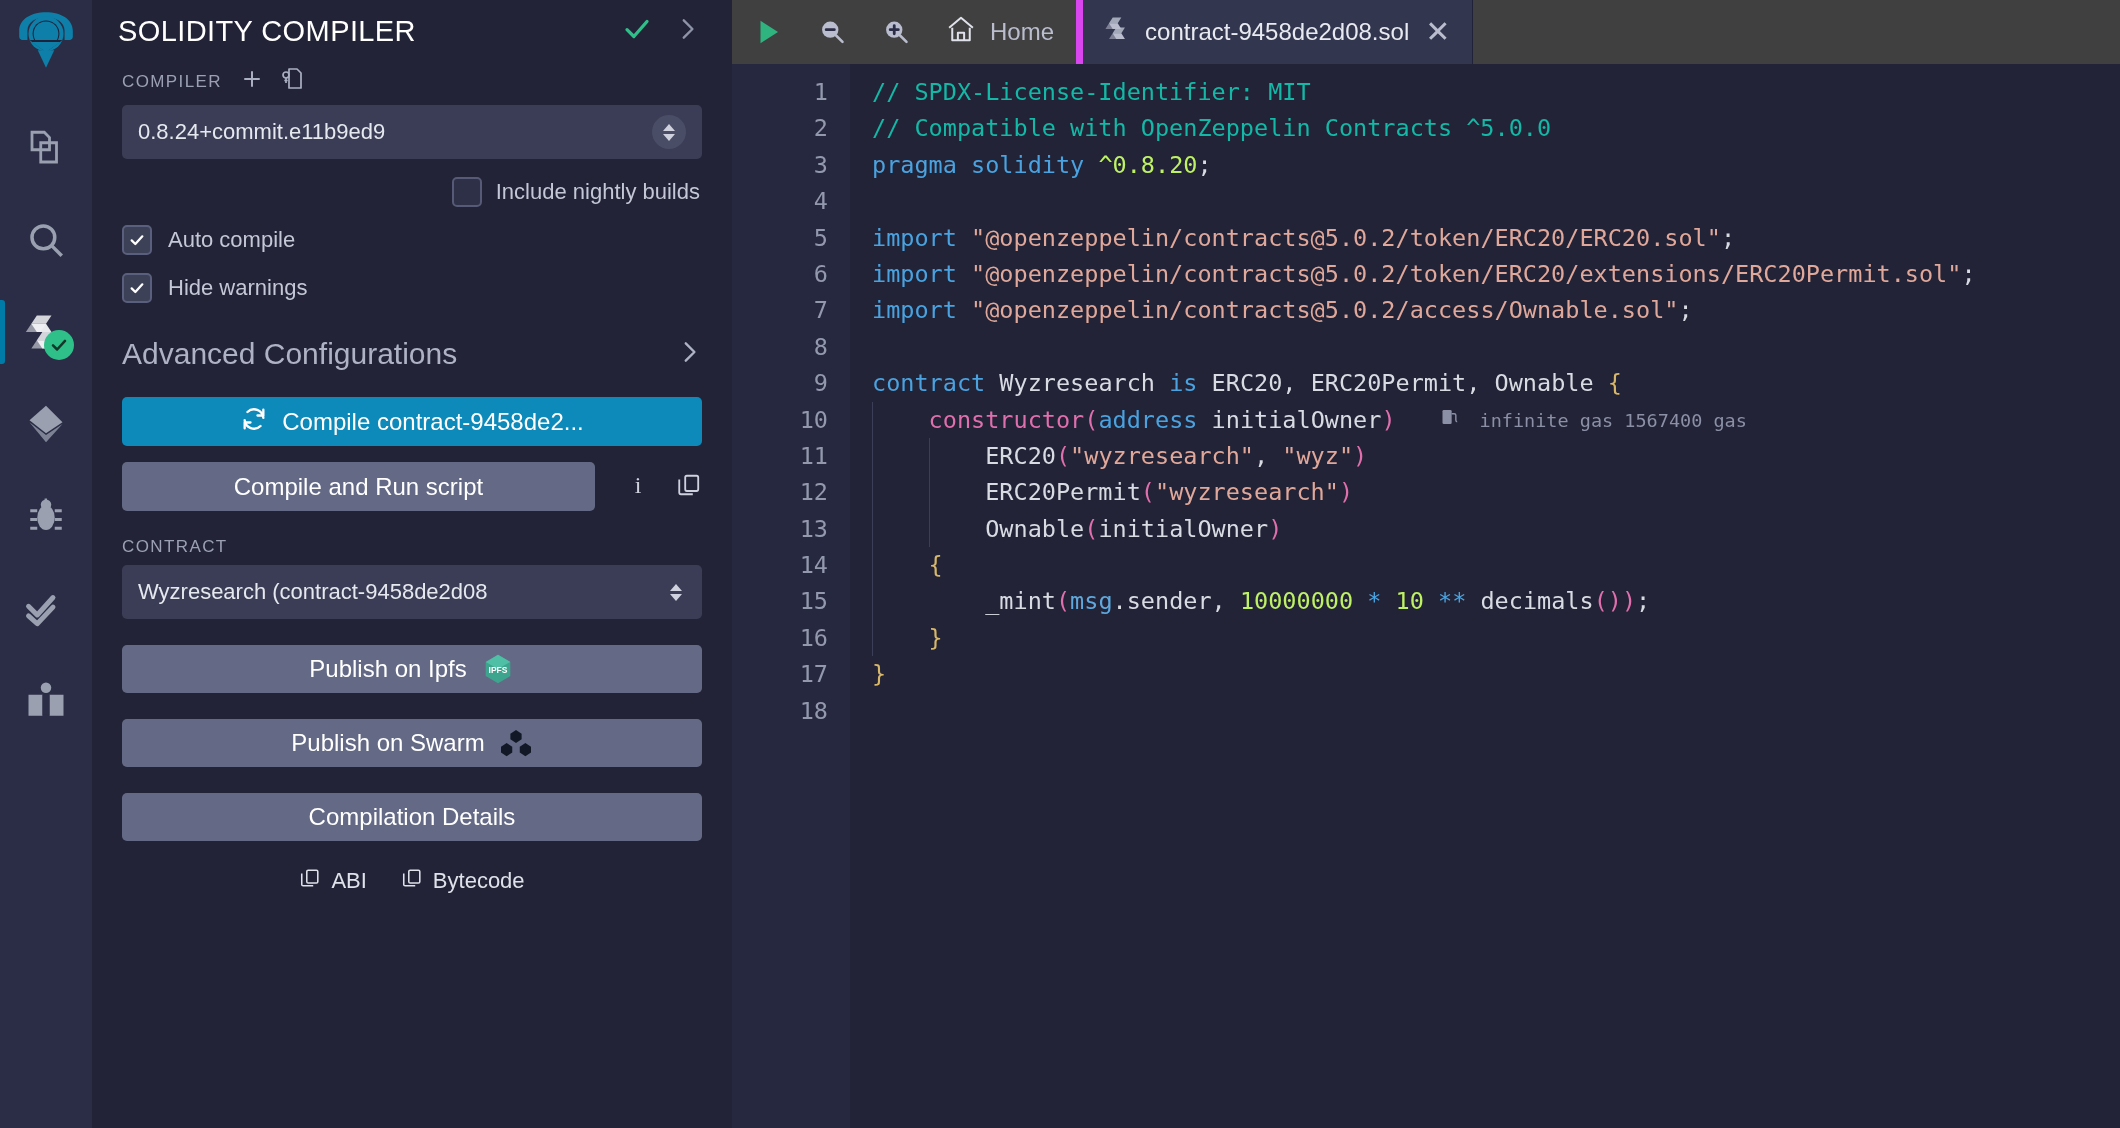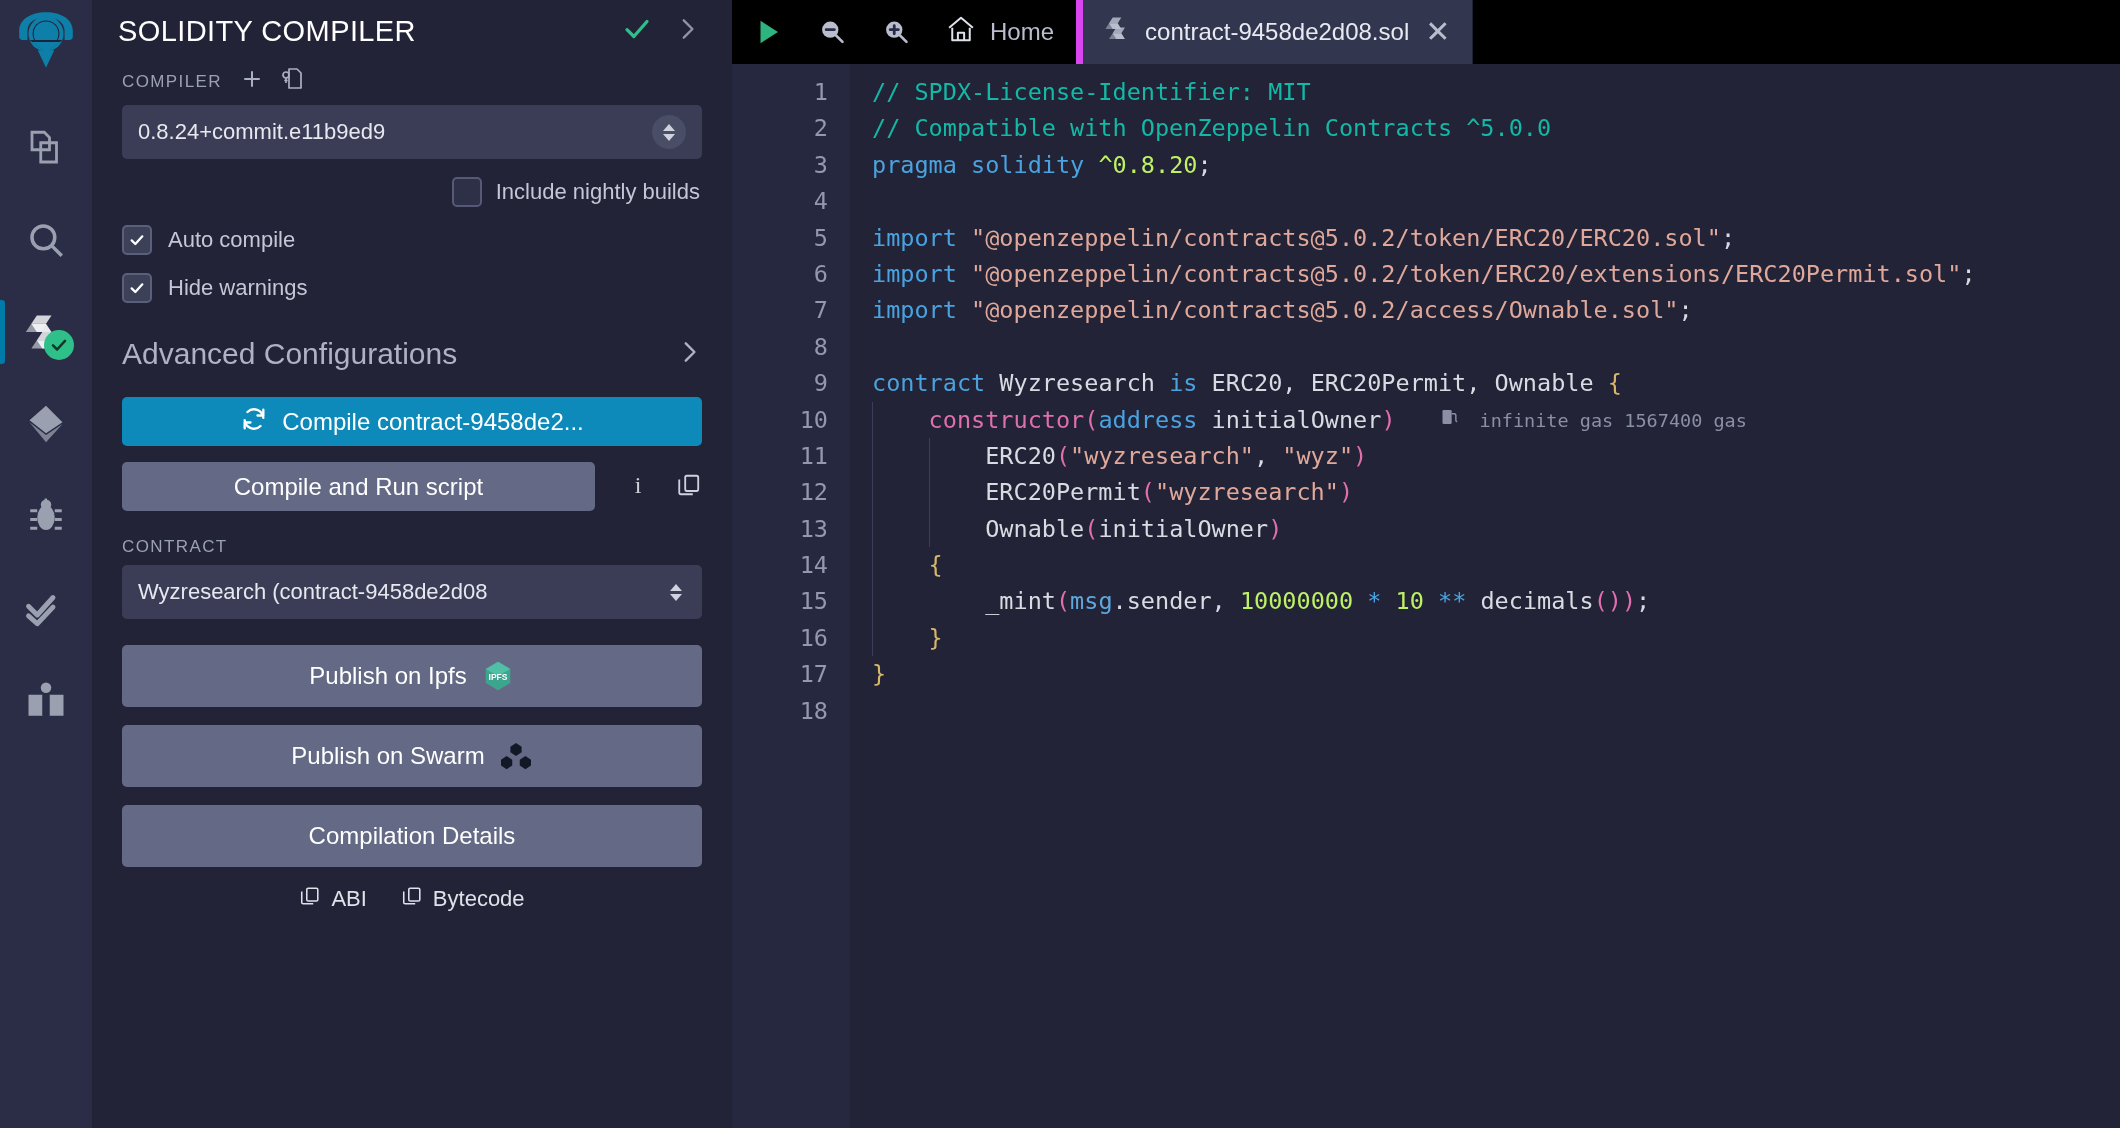--- a/index.html
+++ b/index.html
@@ -103,34 +103,34 @@
   .btn-primary{background:#0d8aba;margin-bottom:16px;}
   .btn-secondary{background:#646a85;}
   .btn-row{display:flex;align-items:center;gap:23px;margin-bottom:26px;}
   .btn-row .btn{flex:1;}
   .row-icons{display:flex;align-items:center;gap:26px;color:#cfd2de;padding-left:8px;}
 
   .contract-label{
     font-size:17px;letter-spacing:1.4px;color:#9ba0b4;text-transform:uppercase;
     margin:26px 0 8px 0;
   }
-  .publish-btn{margin-bottom:18px;height:62px;}
+  .publish-btn{margin-bottom:26px;height:48px;}
   .mini-badge{
     width:34px;height:34px;display:inline-flex;align-items:center;justify-content:center;
   }
   .abi-row{
     display:flex;align-items:flex-end;justify-content:center;gap:34px;
     margin-top:16px;color:#dfe2ea;font-size:22px;
   }
   .abi-item{display:flex;align-items:center;gap:10px;}
 
   
   .editor{flex:1;display:flex;flex-direction:column;background:#222336;min-width:0;}
   .editor-toolbar{
-    height:64px;flex:0 0 64px;display:flex;align-items:stretch;background:#000000;
+    height:64px;flex:0 0 64px;display:flex;align-items:stretch;background:#404040;
   }
   .tb-group{display:flex;align-items:center;gap:0;padding:0 4px;}
   .tb-btn{
     width:64px;height:64px;display:flex;align-items:center;justify-content:center;
     cursor:pointer;
   }
   .tb-home{
     display:flex;align-items:center;gap:14px;padding:0 22px 0 14px;height:64px;
     color:#b9bdcd;font-size:24px;cursor:pointer;
   }

